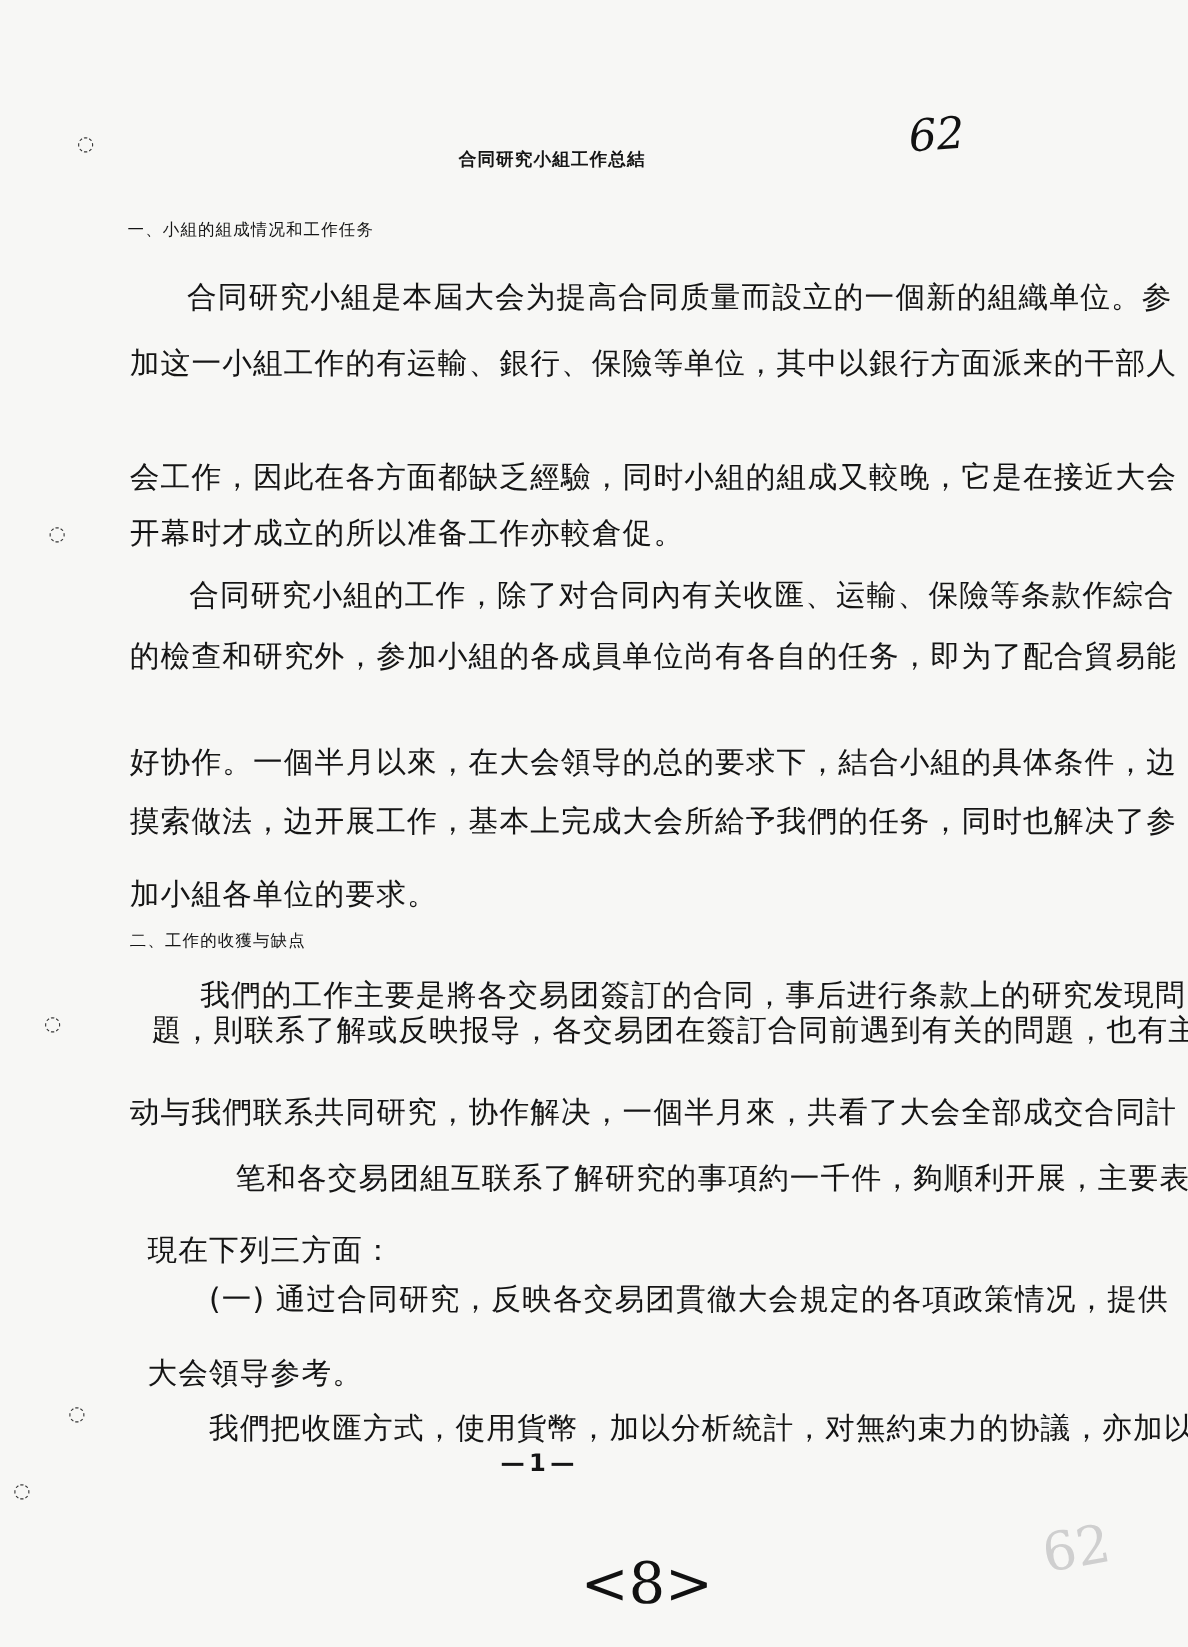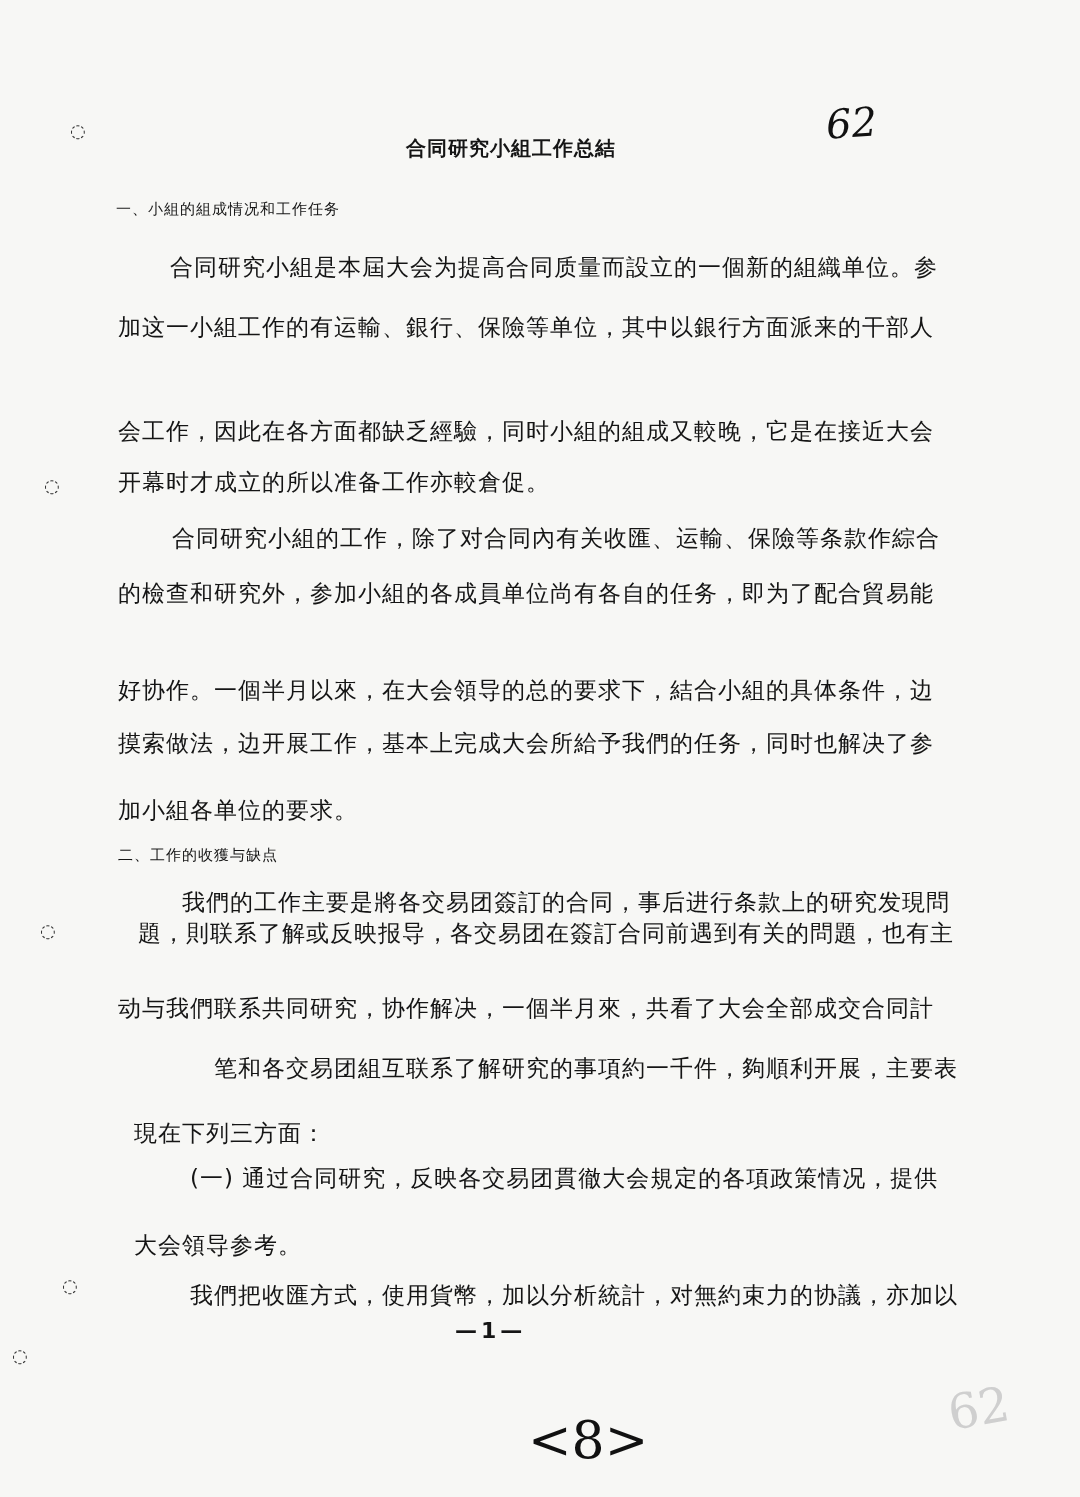--- a/index.html
+++ b/index.html
@@ -10,26 +10,26 @@
     color: #151515;
     position: relative;
   }
   .page { position: absolute; inset: 0; }
   .folio {
     position: absolute; left: 826px; top: 100px;
     font-family: "DejaVu Serif", serif; font-style: italic;
     font-size: 40px; color: #111; transform: rotate(-4deg);
   }
   .title {
-    position: absolute; left: 406px; top: 135px;
-    font-size: 20px; letter-spacing: 1px; font-weight: bold;
+    position: absolute; left: 417px; top: 135px;
+    font-size: 16px; letter-spacing: 1px; font-weight: bold;
   }
   .line {
     position: absolute; white-space: nowrap;
-    font-size: 23px; letter-spacing: 1px;
+    font-size: 27px; letter-spacing: 1px;
   }
   .heading { font-size: 15px; }
   .pagenum {
     position: absolute; left: 455px; top: 1318px;
     font-size: 22px; font-weight: bold; letter-spacing: 4px;
   }
   .stamp {
     position: absolute; left: 528px; top: 1410px;
     font-family: "DejaVu Serif", serif; font-size: 52px; color: #111;
   }

